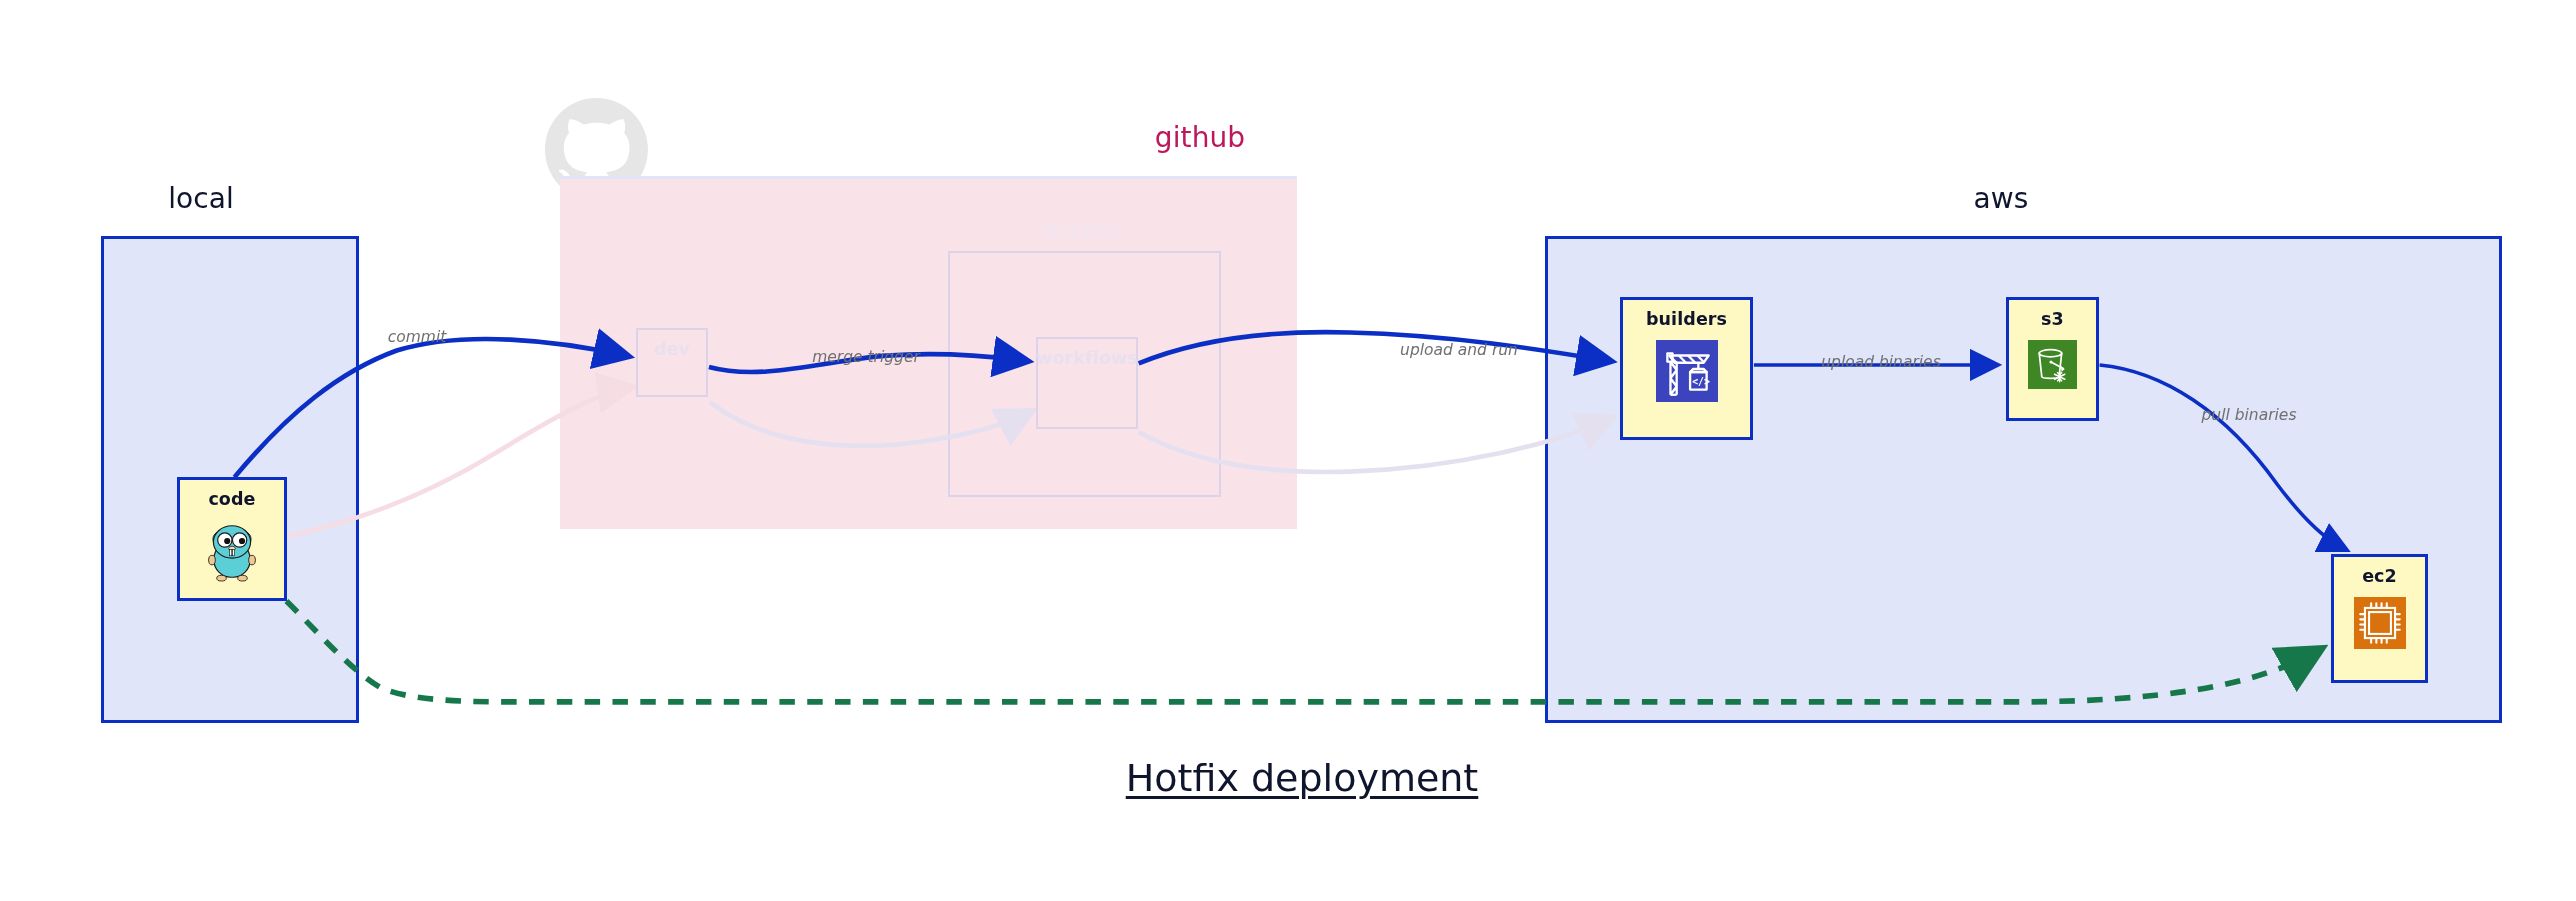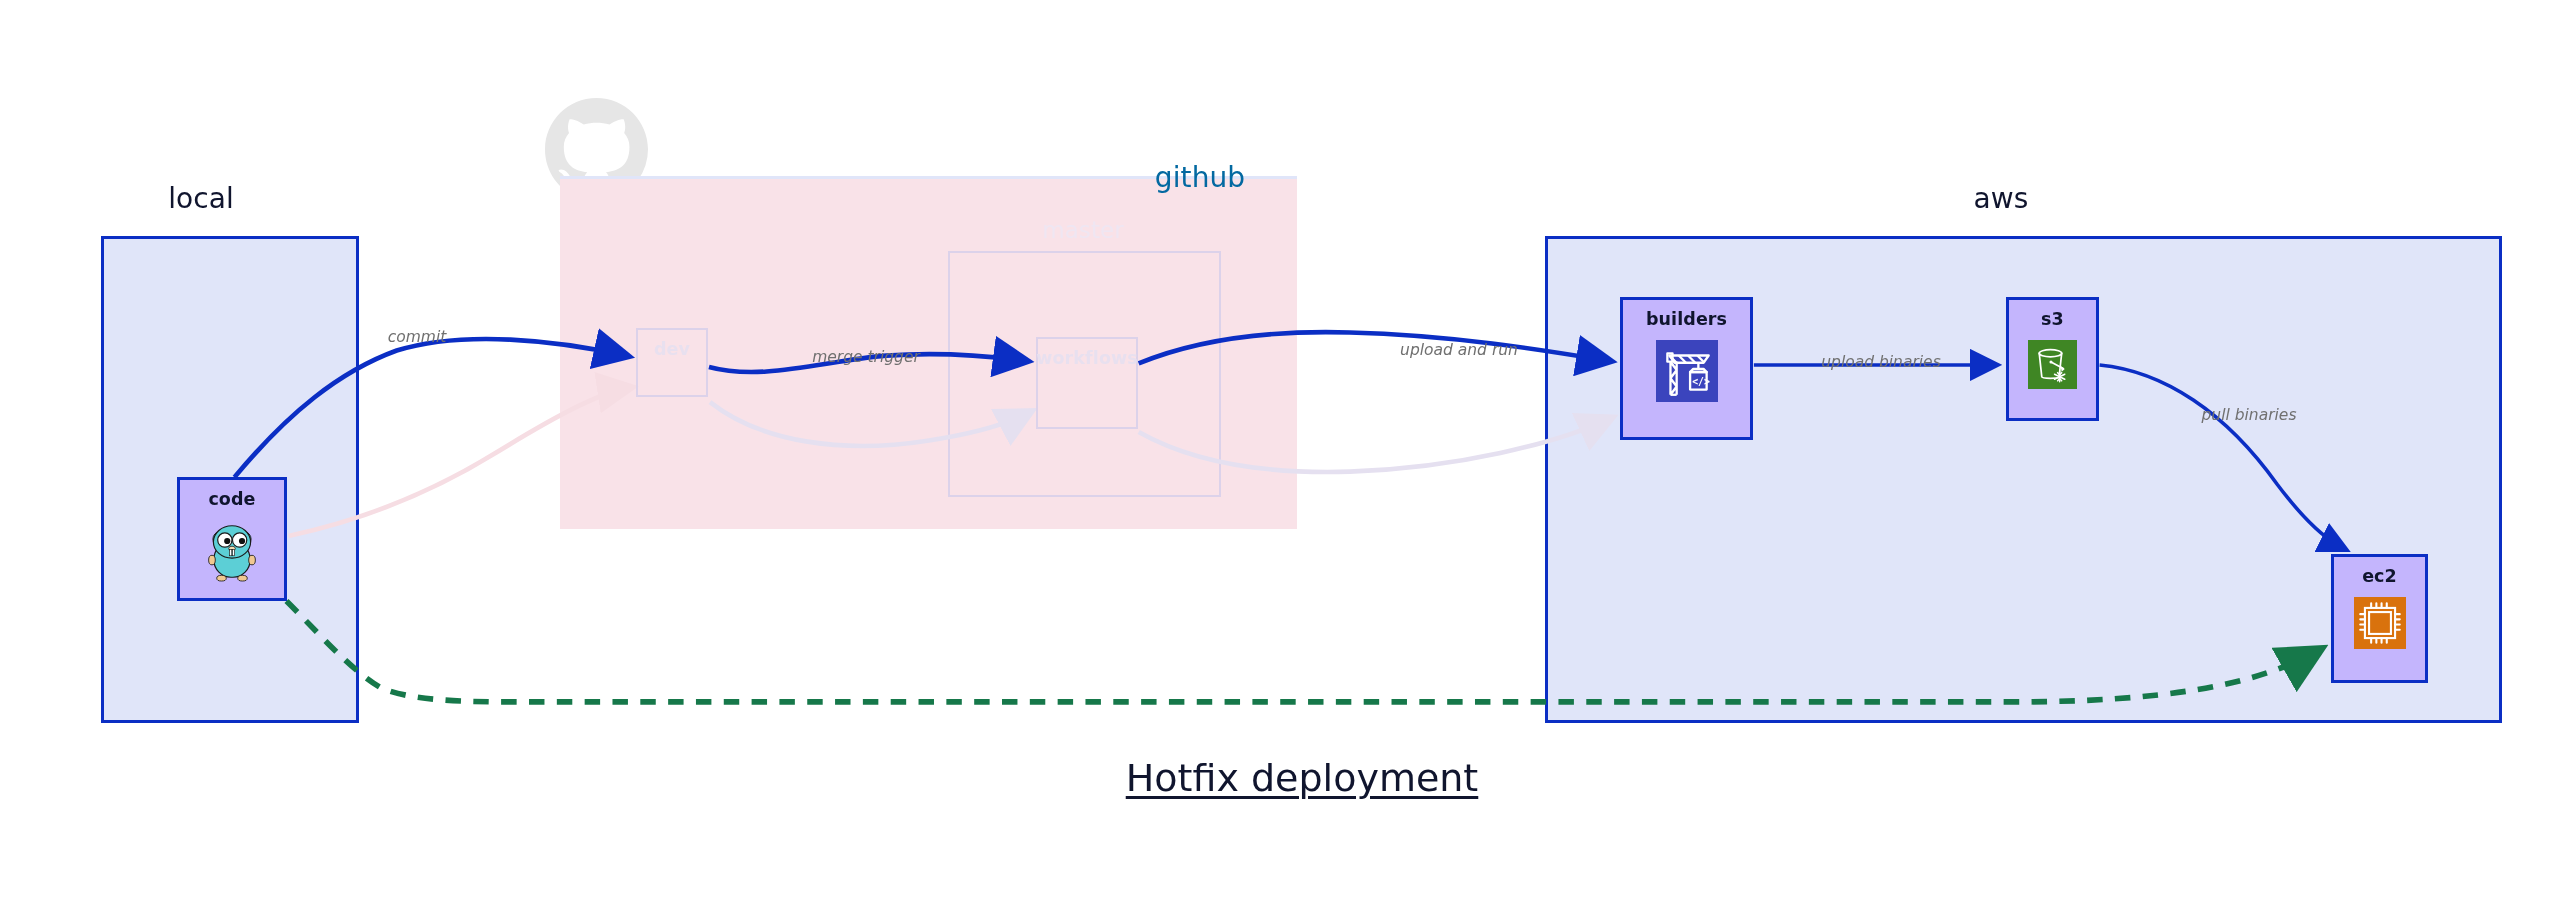--- a/index.html
+++ b/index.html
@@ -15,26 +15,26 @@
   .cluster.local,.cluster.aws{
     background:#e0e5f9;border:3.1px solid #0b2ec4;
   }
   .cluster.github{
     background:#f9e2e8;border-top:3.1px solid #e0e5f9;
   }
   .cluster-label{
     position:absolute;white-space:nowrap;color:#10152e;
     font-size:28px;font-weight:400;letter-spacing:0.1px;
   }
-  .cluster-label.dim{color:#0369a1;margin-top:40px;}
+  .cluster-label.dim{color:#be185d;}
 
   
   .node{
     position:absolute;box-sizing:border-box;
-    background:#c4b5fd;border:3.1px solid #0b2ec4;
+    background:#fef9c3;border:3.1px solid #0b2ec4;
     display:flex;flex-direction:column;align-items:center;
   }
   .node-title{
     font-size:17.5px;font-weight:700;color:#10152e;
     margin-top:11.3px;letter-spacing:0.1px;line-height:1;
   }
   .node-icon{margin-top:11.3px;display:block;}
 
   .node.dim{
     background:transparent;border:2.1px solid #dcd2ea;

